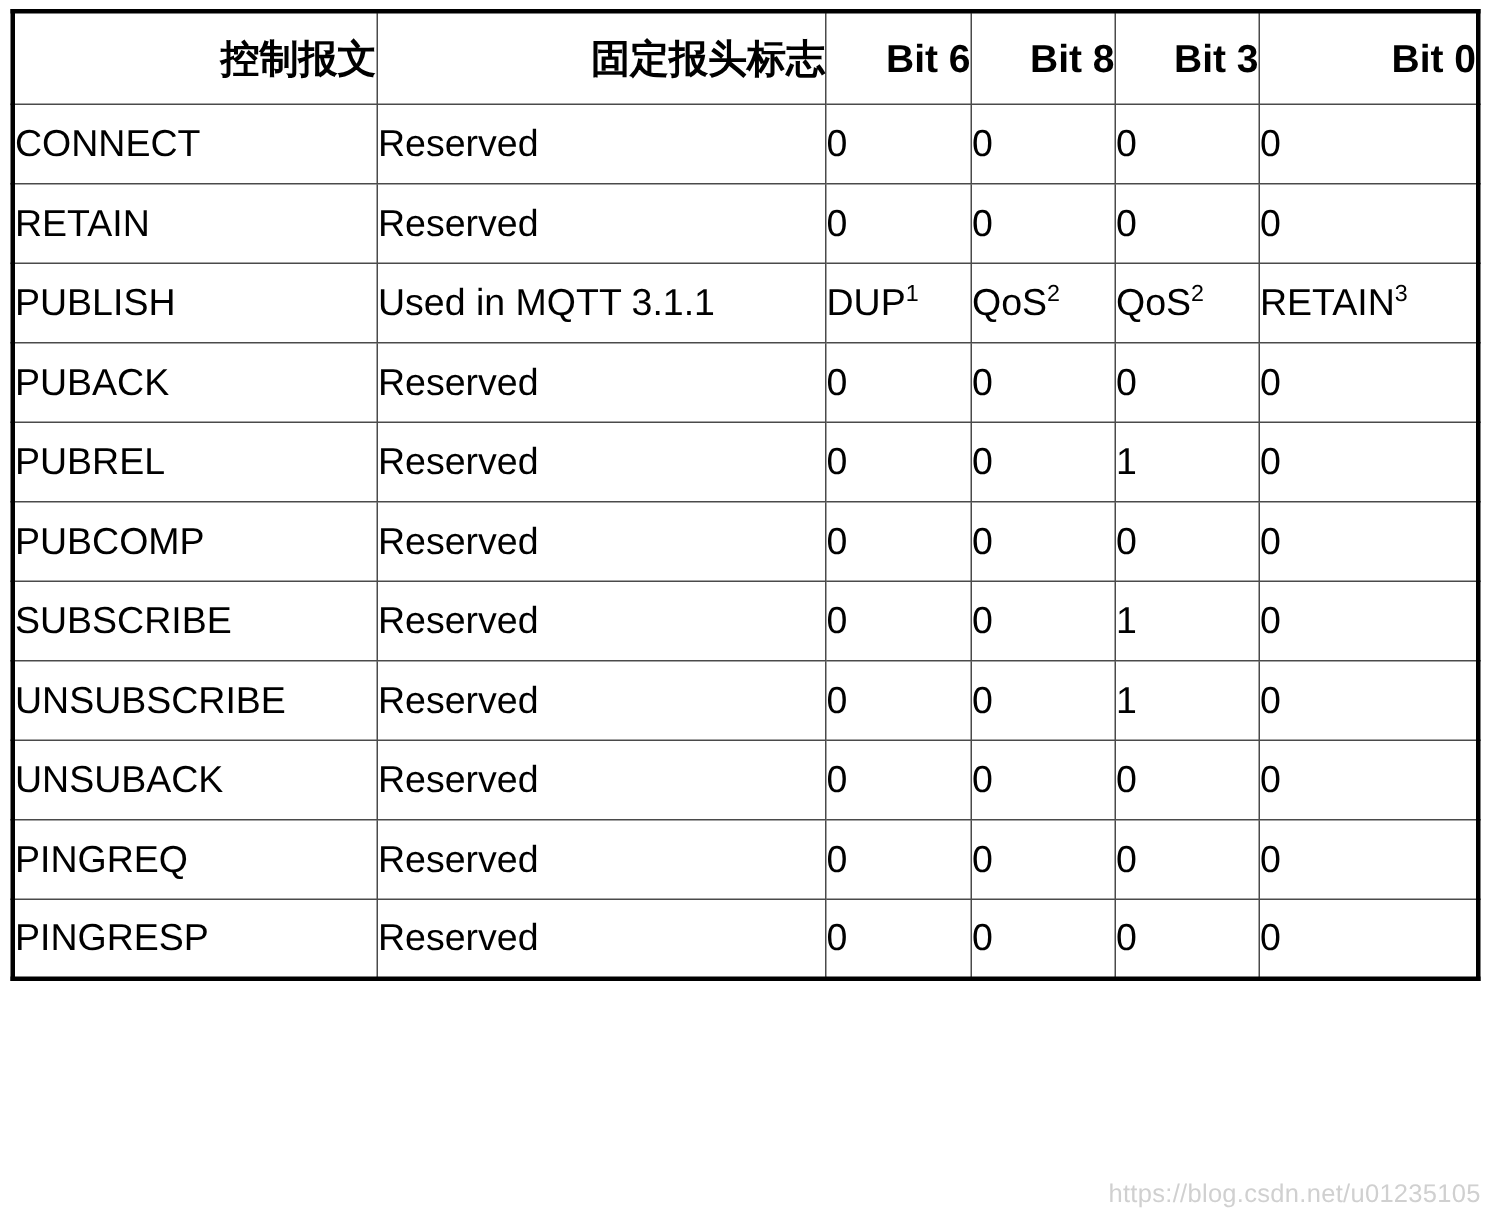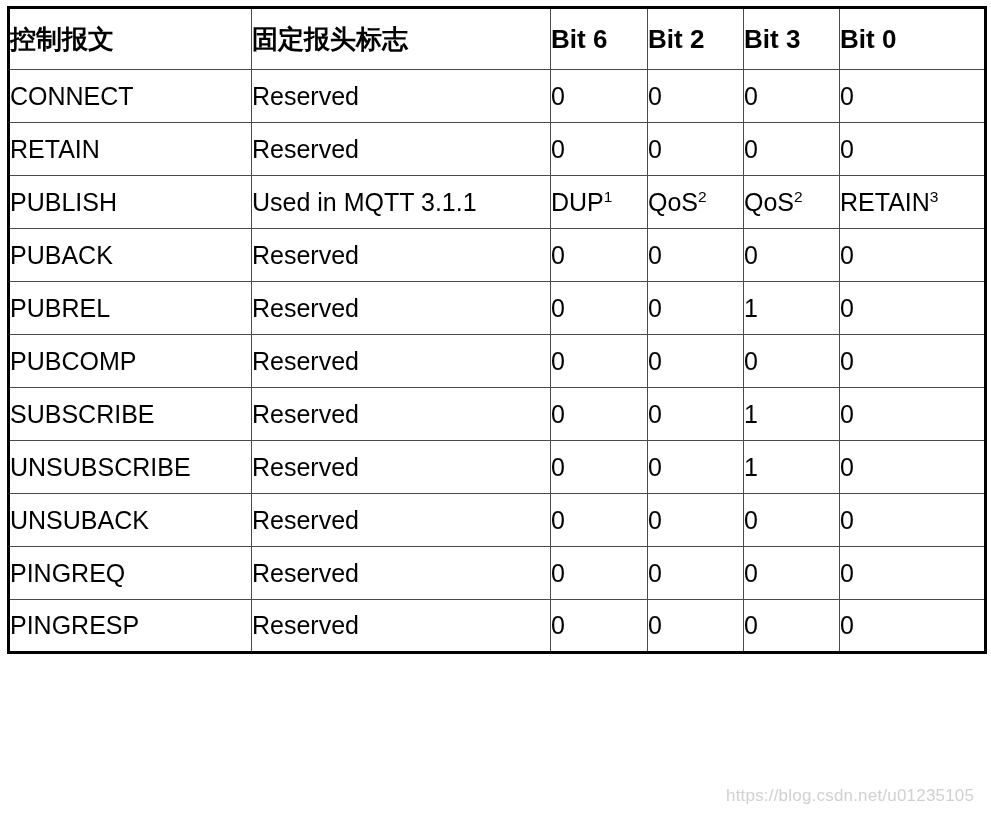--- a/index.html
+++ b/index.html
@@ -52,21 +52,21 @@
   col.c-flags  { width: 299px; }
   col.c-bit3   { width: 97px;  }
   col.c-bit2   { width: 96px;  }
   col.c-bit1   { width: 96px;  }
   col.c-bit0   { width: 146px; }
 
   thead tr.header-row th {
     height: 62px;
     font-size: 26px;
     font-weight: bold;
-    text-align: left;
+    text-align: right;
     letter-spacing: 0px;
   }
   th.h-cn {
     font-family: "DejaVu Sans", "Liberation Sans", sans-serif;
     font-size: 25px;
   }
 
   tbody tr.data-row td {
     height: 53px;
     font-size: 25px;
@@ -79,21 +79,21 @@
   td.cell-bit { padding-left: 14px; }
 
   sup {
     font-size: 0.62em;
     vertical-align: super;
     line-height: 0;
   }
 
   .watermark {
     position: absolute;
-    right: 13px;
+    right: 0px;
     bottom: 12px;
     font-size: 17px;
     color: #d0d0d0;
     font-family: "Liberation Sans", sans-serif;
     white-space: nowrap;
     letter-spacing: 0.2px;
     pointer-events: none;
     overflow: hidden;
     width: 252px;
     text-align: left;
@@ -111,21 +111,21 @@
       <col class="c-bit3">
       <col class="c-bit2">
       <col class="c-bit1">
       <col class="c-bit0">
     </colgroup>
     <thead>
       <tr class="header-row">
         <th class="h-cn">控制报文</th>
         <th class="h-cn">固定报头标志</th>
         <th>Bit 6</th>
-        <th>Bit 2</th>
+        <th>Bit 8</th>
         <th>Bit 3</th>
         <th>Bit 0</th>
       </tr>
     </thead>
     <tbody id="table-body">
         <tr class="data-row">
           <td class="cell-msg">CONNECT</td>
           <td class="cell-flag">Reserved</td>
           <td class="cell-bit"><span>0</span></td>
           <td class="cell-bit"><span>0</span></td>

